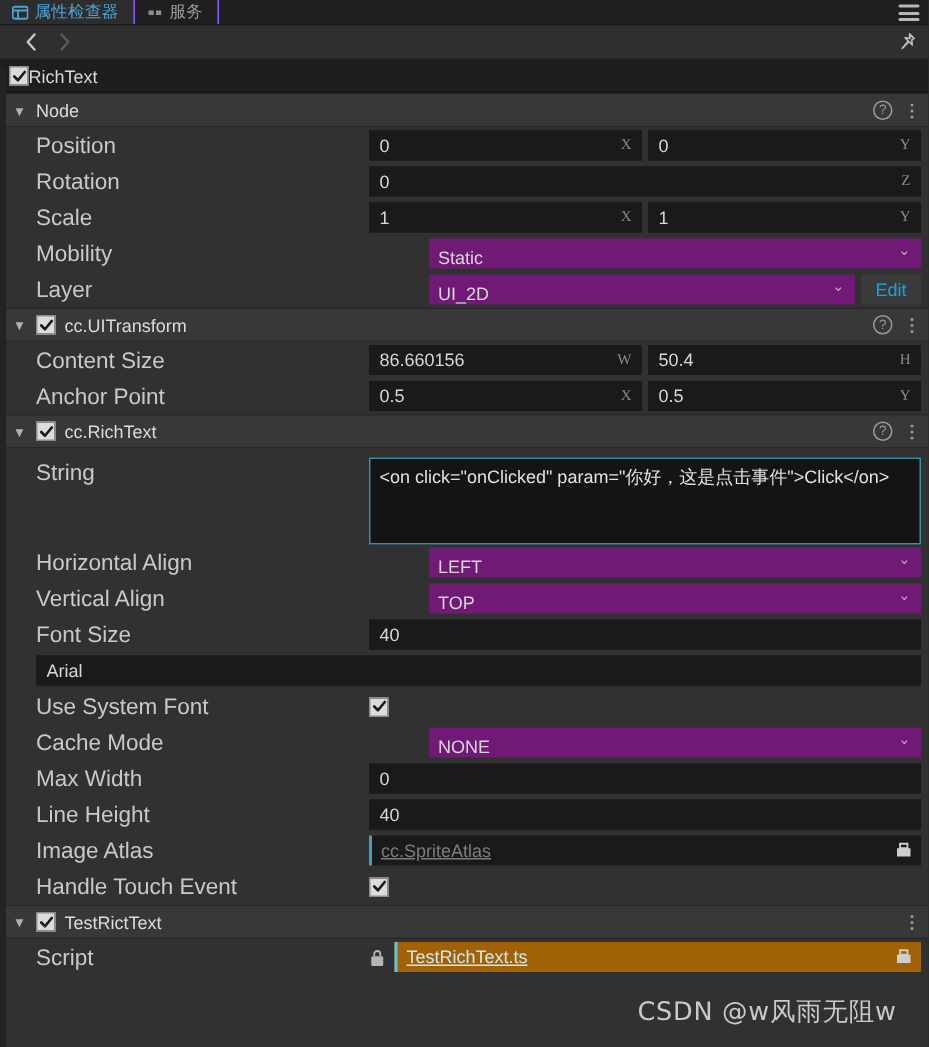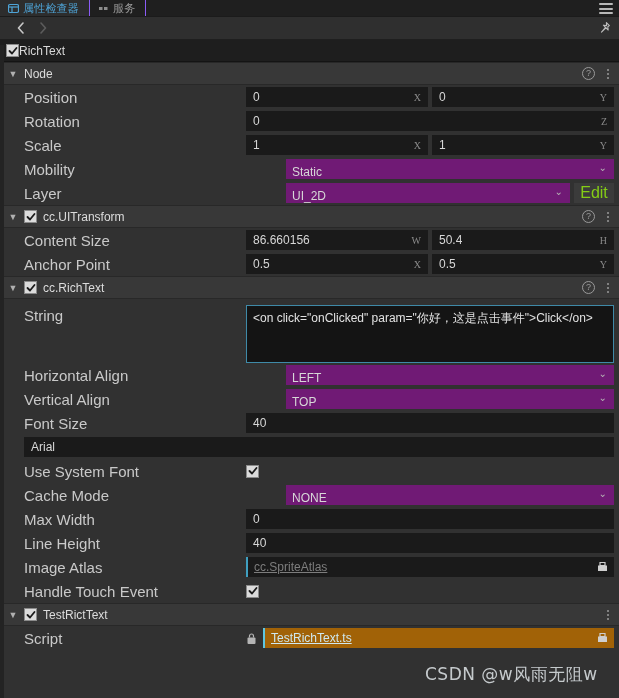--- a/index.html
+++ b/index.html
@@ -146,23 +146,23 @@
     display: flex; align-items: flex-end;
     padding: 0 6px;
     font-size: 12px;
     position: relative;
     margin-left: 40px;
   }
   .select .chev { position: absolute; right: 7px; color: #b5b5b5; font-size: 10px; top: 3px; }
   .editbtn {
     width: 40px; height: 20px;
     background: #3b3b3b;
-    color: #84cc16;
+    color: #0ea5e9;
     display: flex; align-items: center; justify-content: center;
-    font-size: 16px;
+    font-size: 12px;
     flex: 0 0 40px;
   }
 
   
   .strrow { height: 64px; align-items: flex-start; padding-top: 6px; }
   .strrow .lbl { padding-top: 2px; }
   .textarea {
     flex: 1; height: 58px;
     background: #141414;
     border: 1px solid #3f8aa8;

